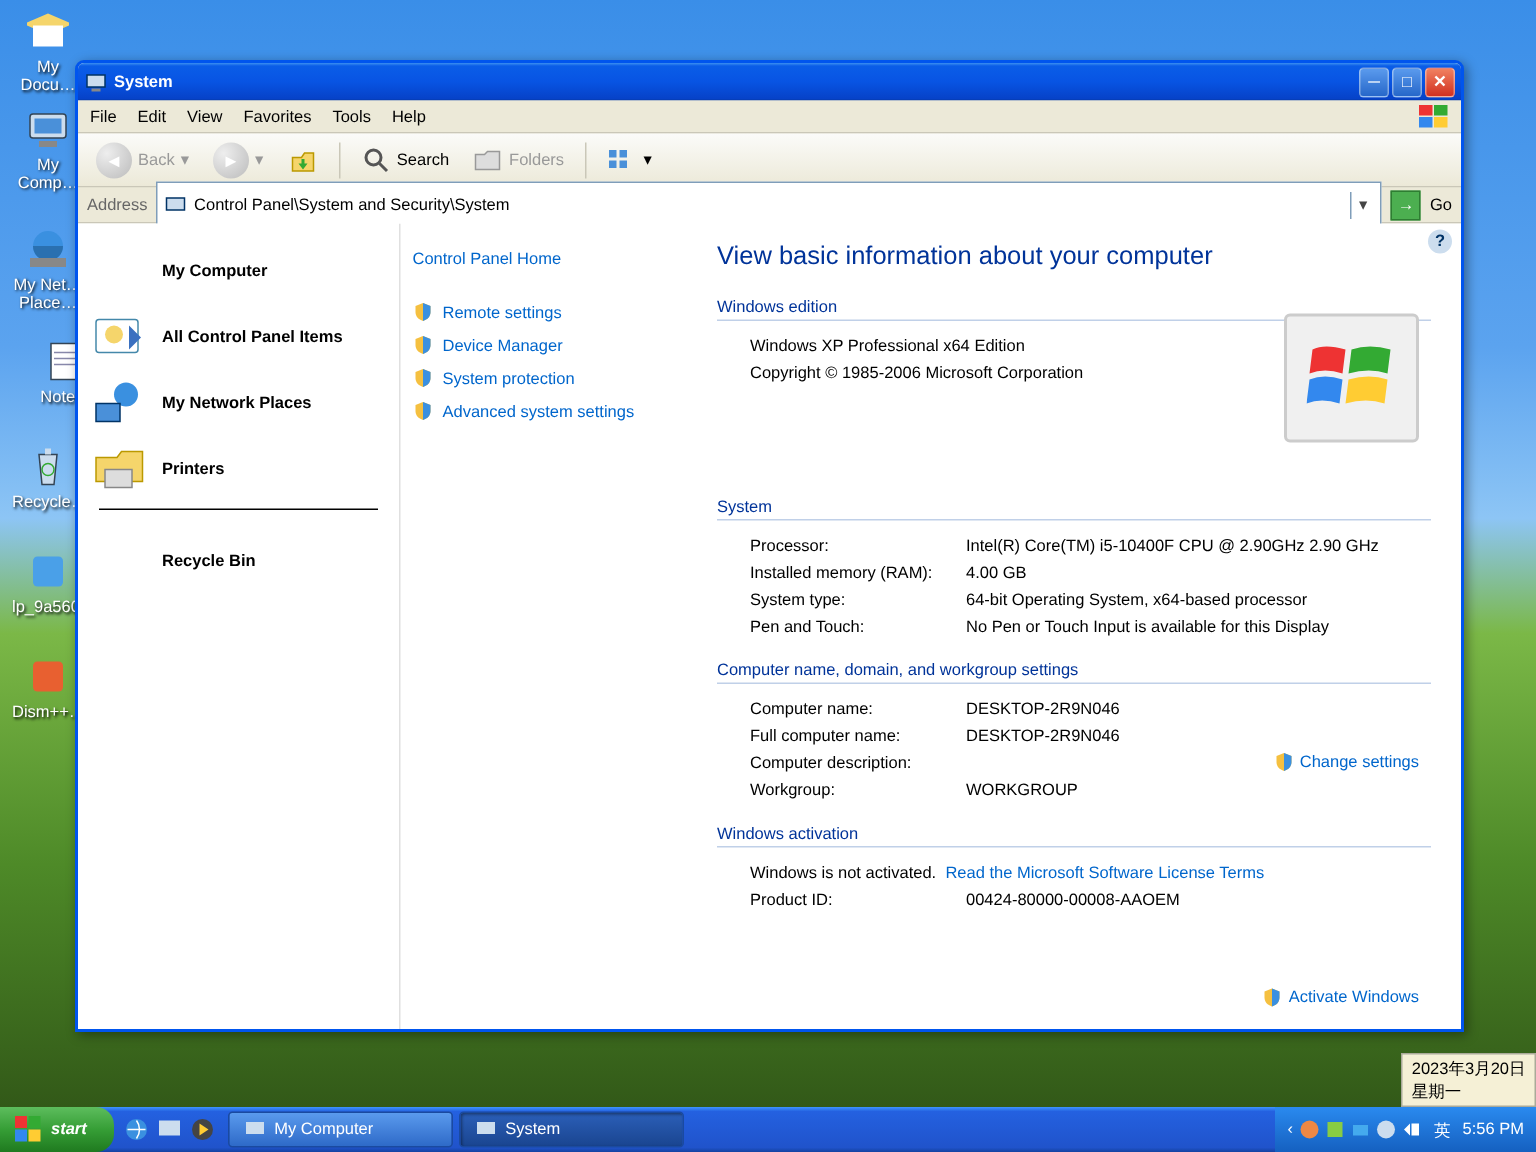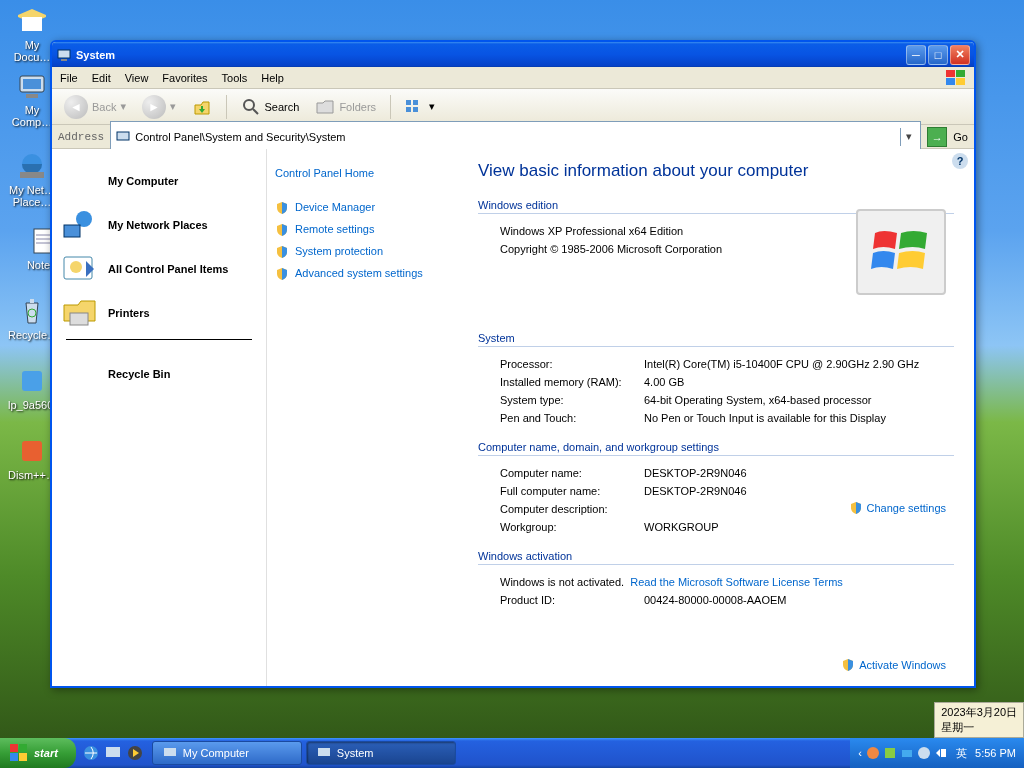--- a/index.html
+++ b/index.html
@@ -22,33 +22,33 @@
 .menubar { height:22px; background:#ece9d8; display:flex; align-items:center; padding:0 8px; gap:14px; border-bottom:1px solid #cac7b8;text-align:center; }
 .menubar span { cursor:pointer; }
 .menubar .flag { margin-left:auto; width:20px; height:16px; }
 .toolbar { height:36px; background:linear-gradient(#fbfbf9,#ece9d8); display:flex; align-items:center; padding:0 6px; gap:4px; border-bottom:1px solid #cac7b8; }
 .tb-btn { display:flex; align-items:center; gap:4px; padding:2px 6px; color:#999; cursor:pointer; }
 .tb-btn.enabled{color:#000}
 .tb-circle { width:24px; height:24px; border-radius:50%; background:radial-gradient(circle at 30% 30%,#d8f0d8,#7aca60); display:flex; align-items:center; justify-content:center; color:#fff; font-size:12px; }
 .tb-circle.grey { background:radial-gradient(circle at 30% 30%,#eee,#bbb); }
 .tb-sep { width:1px; height:24px; background:#cac7b8; margin:0 4px; }
 .addressbar { height:24px; background:#ece9d8; display:flex; align-items:center; padding:0 6px; gap:6px; border-bottom:1px solid #cac7b8; }
-.addressbar label { color:#666;font-family:Liberation Mono, monospace; }
+.addressbar label { color:#666; }
 .addr-input { flex:1; height:32px; border:1px solid #7f9db9; background:#fff; display:flex; align-items:center; padding:0 4px; gap:4px; }
 .addr-dd { width:16px; height:18px; border-left:1px solid #7f9db9; display:flex; align-items:center; justify-content:center; color:#444; cursor:pointer; }
 .go-btn { width:20px; height:20px; background:#4caf50; border:1px solid #2e7d32; display:flex; align-items:center; justify-content:center; color:#fff; cursor:pointer; }
 
 .content { flex:1; display:flex; background:#fff; overflow:hidden; }
 .leftpanel { width:214px; background:#fff; padding:10px 4px; }
 .lp-item { display:flex; align-items:center; gap:8px; padding:6px 4px; cursor:pointer; }
 .lp-item.bold { font-weight:bold; }
 .lp-icon { width:40px; height:32px; display:flex; align-items:center; justify-content:center; }
 .lp-hr { border:none; border-top:1px solid #000; margin:4px 10px 12px; }
 .middlepanel { width:200px; padding:14px 8px; border-left:1px solid #e0e0e0; }
-.mp-link { display:flex; align-items:flex-start; gap:6px; color:#0066cc; padding:4px 0; cursor:pointer; }
+.mp-link { display:flex; align-items:flex-end; gap:6px; color:#0066cc; padding:4px 0; cursor:pointer; }
 .mp-link .shield { width:14px; height:14px; }
 .mainpanel { flex:1; padding:12px 20px 12px 12px; position:relative; }
 .main-title { color:#003399; font-size:17px; margin-bottom:18px; }
 .section-head { color:#003399; font-size:11px; border-bottom:1px solid #c0d0e8; padding-bottom:2px; margin-bottom:8px; }
 .section-body { padding-left:22px; margin-bottom:14px; }
 .info-row { display:flex; padding:3px 0; }
 .info-label { width:144px; }
 .win-logo { position:absolute; right:28px; top:60px; width:90px; height:86px; border:2px solid #ccc; border-radius:4px; background:#f0f0f0; display:flex; align-items:center; justify-content:center; }
 .link-inline { color:#0066cc; cursor:pointer; display:inline-flex; align-items:center; gap:4px; }
 .change-link { position:absolute; right:28px; top:308px;margin-top:44px; }
@@ -175,35 +175,35 @@
 
   <div class="content">
     <div class="leftpanel">
       <div class="lp-item bold">
           <div class="lp-icon"></div>
           <span>My Computer</span>
         </div>
       <div class="lp-item bold">
           <div class="lp-icon">
             <svg width="40" height="32" viewBox="0 0 40 32">
-              <circle cx="24" cy="10" r="8" fill="#3a90e0"></circle>
-              <rect x="4" y="16" width="16" height="12" fill="#4a90d9" stroke="#036"></rect>
-            </svg>
-          </div>
-          <span>My Network Places</span>
-        </div>
-      <div class="lp-item bold">
-          <div class="lp-icon">
-            <svg width="40" height="32" viewBox="0 0 40 32">
               <rect x="4" y="4" width="28" height="22" rx="2" fill="#fff" stroke="#48a"></rect>
               <path d="M26 8l8 8-8 8" fill="#3a70c0"></path>
               <circle cx="16" cy="14" r="6" fill="#f5d56b"></circle>
             </svg>
           </div>
           <span>All Control Panel Items</span>
+        </div>
+      <div class="lp-item bold">
+          <div class="lp-icon">
+            <svg width="40" height="32" viewBox="0 0 40 32">
+              <circle cx="24" cy="10" r="8" fill="#3a90e0"></circle>
+              <rect x="4" y="16" width="16" height="12" fill="#4a90d9" stroke="#036"></rect>
+            </svg>
+          </div>
+          <span>My Network Places</span>
         </div>
       <div class="lp-item bold">
           <div class="lp-icon">
             <svg width="40" height="32" viewBox="0 0 40 32">
               <path d="M4 8h14l3-4h14v20H4z" fill="#f5d56b" stroke="#b90"></path>
               <rect x="10" y="16" width="18" height="12" fill="#ddd" stroke="#888"></rect>
             </svg>
           </div>
           <span>Printers</span>
         </div>
@@ -217,28 +217,28 @@
     <div class="middlepanel">
       <div class="mp-link">
           <span>Control Panel Home</span>
         </div>
       <div style="height:14px"></div>
       <div class="mp-link">
           <svg class="shield" viewBox="0 0 14 14">
             <path d="M7 1l5 2v4c0 3-2 5-5 6-3-1-5-3-5-6V3z" fill="#f5c040"></path>
             <path d="M7 1v12c3-1 5-3 5-6V3z" fill="#3a90e0"></path>
           </svg>
-          <span>Device Manager</span>
+          <span>Remote settings</span>
         </div>
       <div class="mp-link">
           <svg class="shield" viewBox="0 0 14 14">
             <path d="M7 1l5 2v4c0 3-2 5-5 6-3-1-5-3-5-6V3z" fill="#f5c040"></path>
             <path d="M7 1v12c3-1 5-3 5-6V3z" fill="#3a90e0"></path>
           </svg>
-          <span>Remote settings</span>
+          <span>Device Manager</span>
         </div>
       <div class="mp-link">
           <svg class="shield" viewBox="0 0 14 14">
             <path d="M7 1l5 2v4c0 3-2 5-5 6-3-1-5-3-5-6V3z" fill="#f5c040"></path>
             <path d="M7 1v12c3-1 5-3 5-6V3z" fill="#3a90e0"></path>
           </svg>
           <span>System protection</span>
         </div>
       <div class="mp-link">
           <svg class="shield" viewBox="0 0 14 14">

